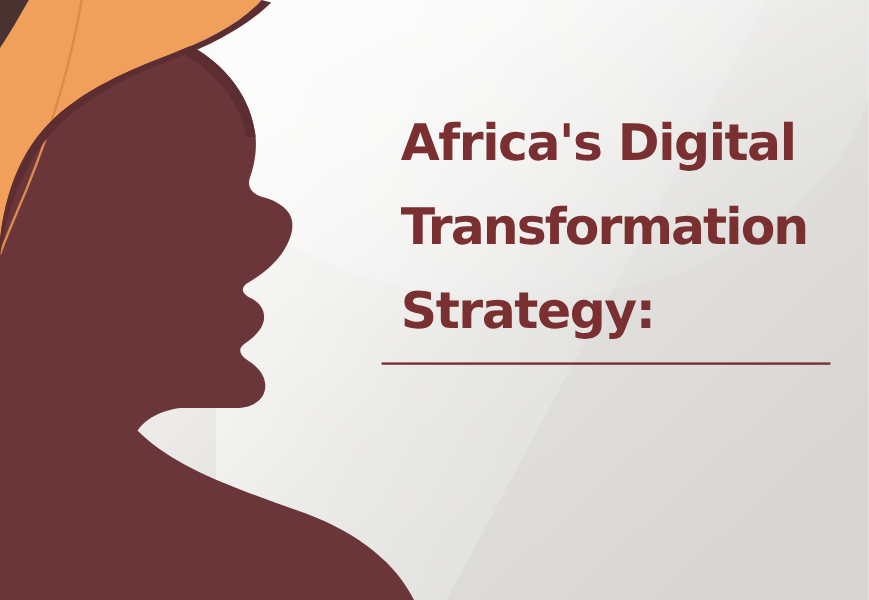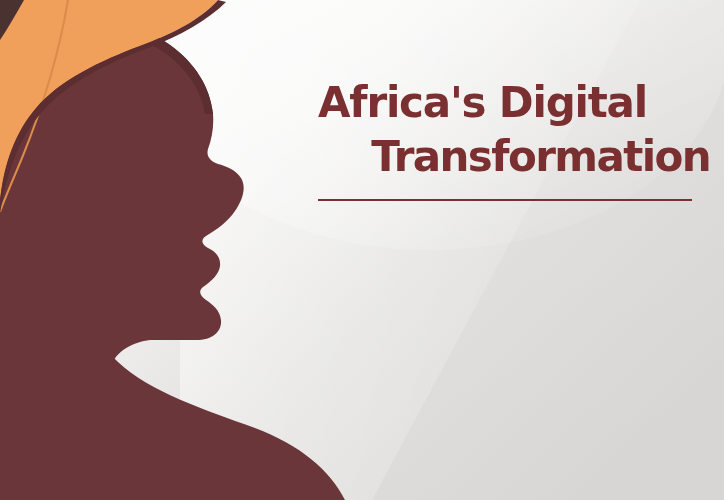--- a/index.html
+++ b/index.html
@@ -23,30 +23,30 @@
     height: 500px;
     display: block;
   }
   #text-layer {
     position: absolute;
     left: 318px;
     top: 76px;
     width: 392px;
   }
   .headline {
-    margin: 0;
+    margin: 16px;
     font-family: "DejaVu Sans", sans-serif;
     font-weight: 700;
     font-size: 42px;
     line-height: 54px;
     letter-spacing: -1.2px;
     color: #7a2f30;
     white-space: nowrap;
   }
-  .headline.l2 { letter-spacing: -1.6px; text-align: right; }
+  .headline.l2 { letter-spacing: -1.6px; }
   .headline.l3 { letter-spacing: -1.2px; }
   #divider {
     width: 374px;
     height: 2px;
     background: #7a2f30;
     margin: 15px 0 0 0;
   }
   #subtitle {
     margin: 14px 0 0 0;
     font-family: "Liberation Sans", sans-serif;
@@ -156,16 +156,17 @@
              C6,172 20,137 42,112
              C68,82 108,63 148,48
              C180,36 208,20 226,2 Z"></path>
 
     <path fill="#4a3230" d="M0,0 L24,0 C16,14 8,28 0,40 Z"></path>
   </svg>
 
   <div id="text-layer">
     <h1 class="headline l1">Africa's Digital</h1>
     <h1 class="headline l2">Transformation</h1>
+    <h1 class="headline l3">Strategy:</h1>
     <div id="divider"></div>
   </div>
 
 </div>
 
 </body></html>

